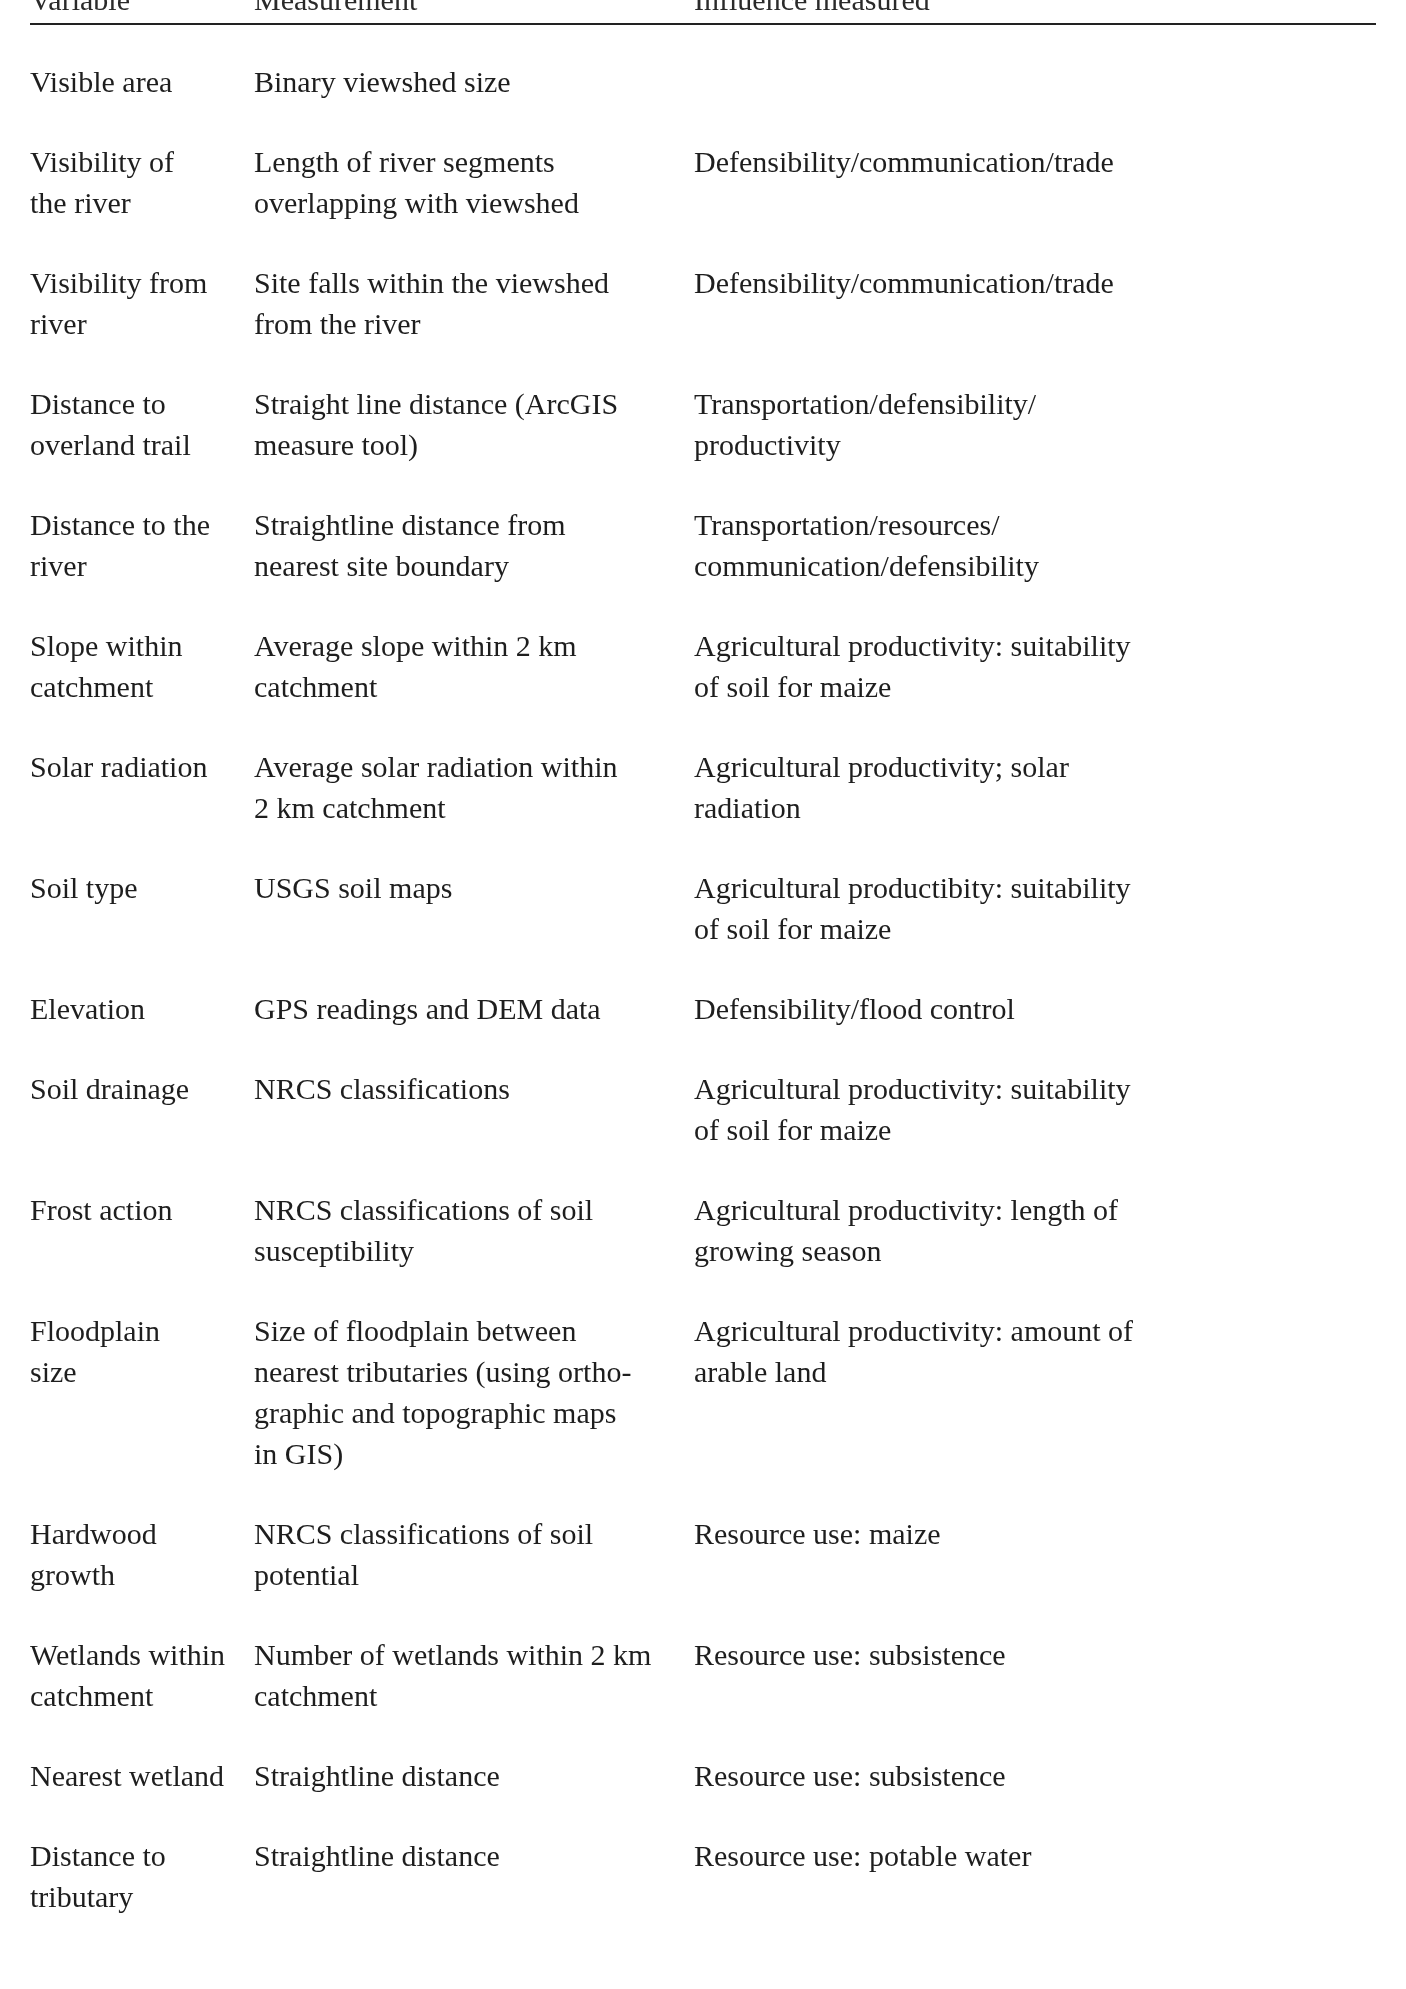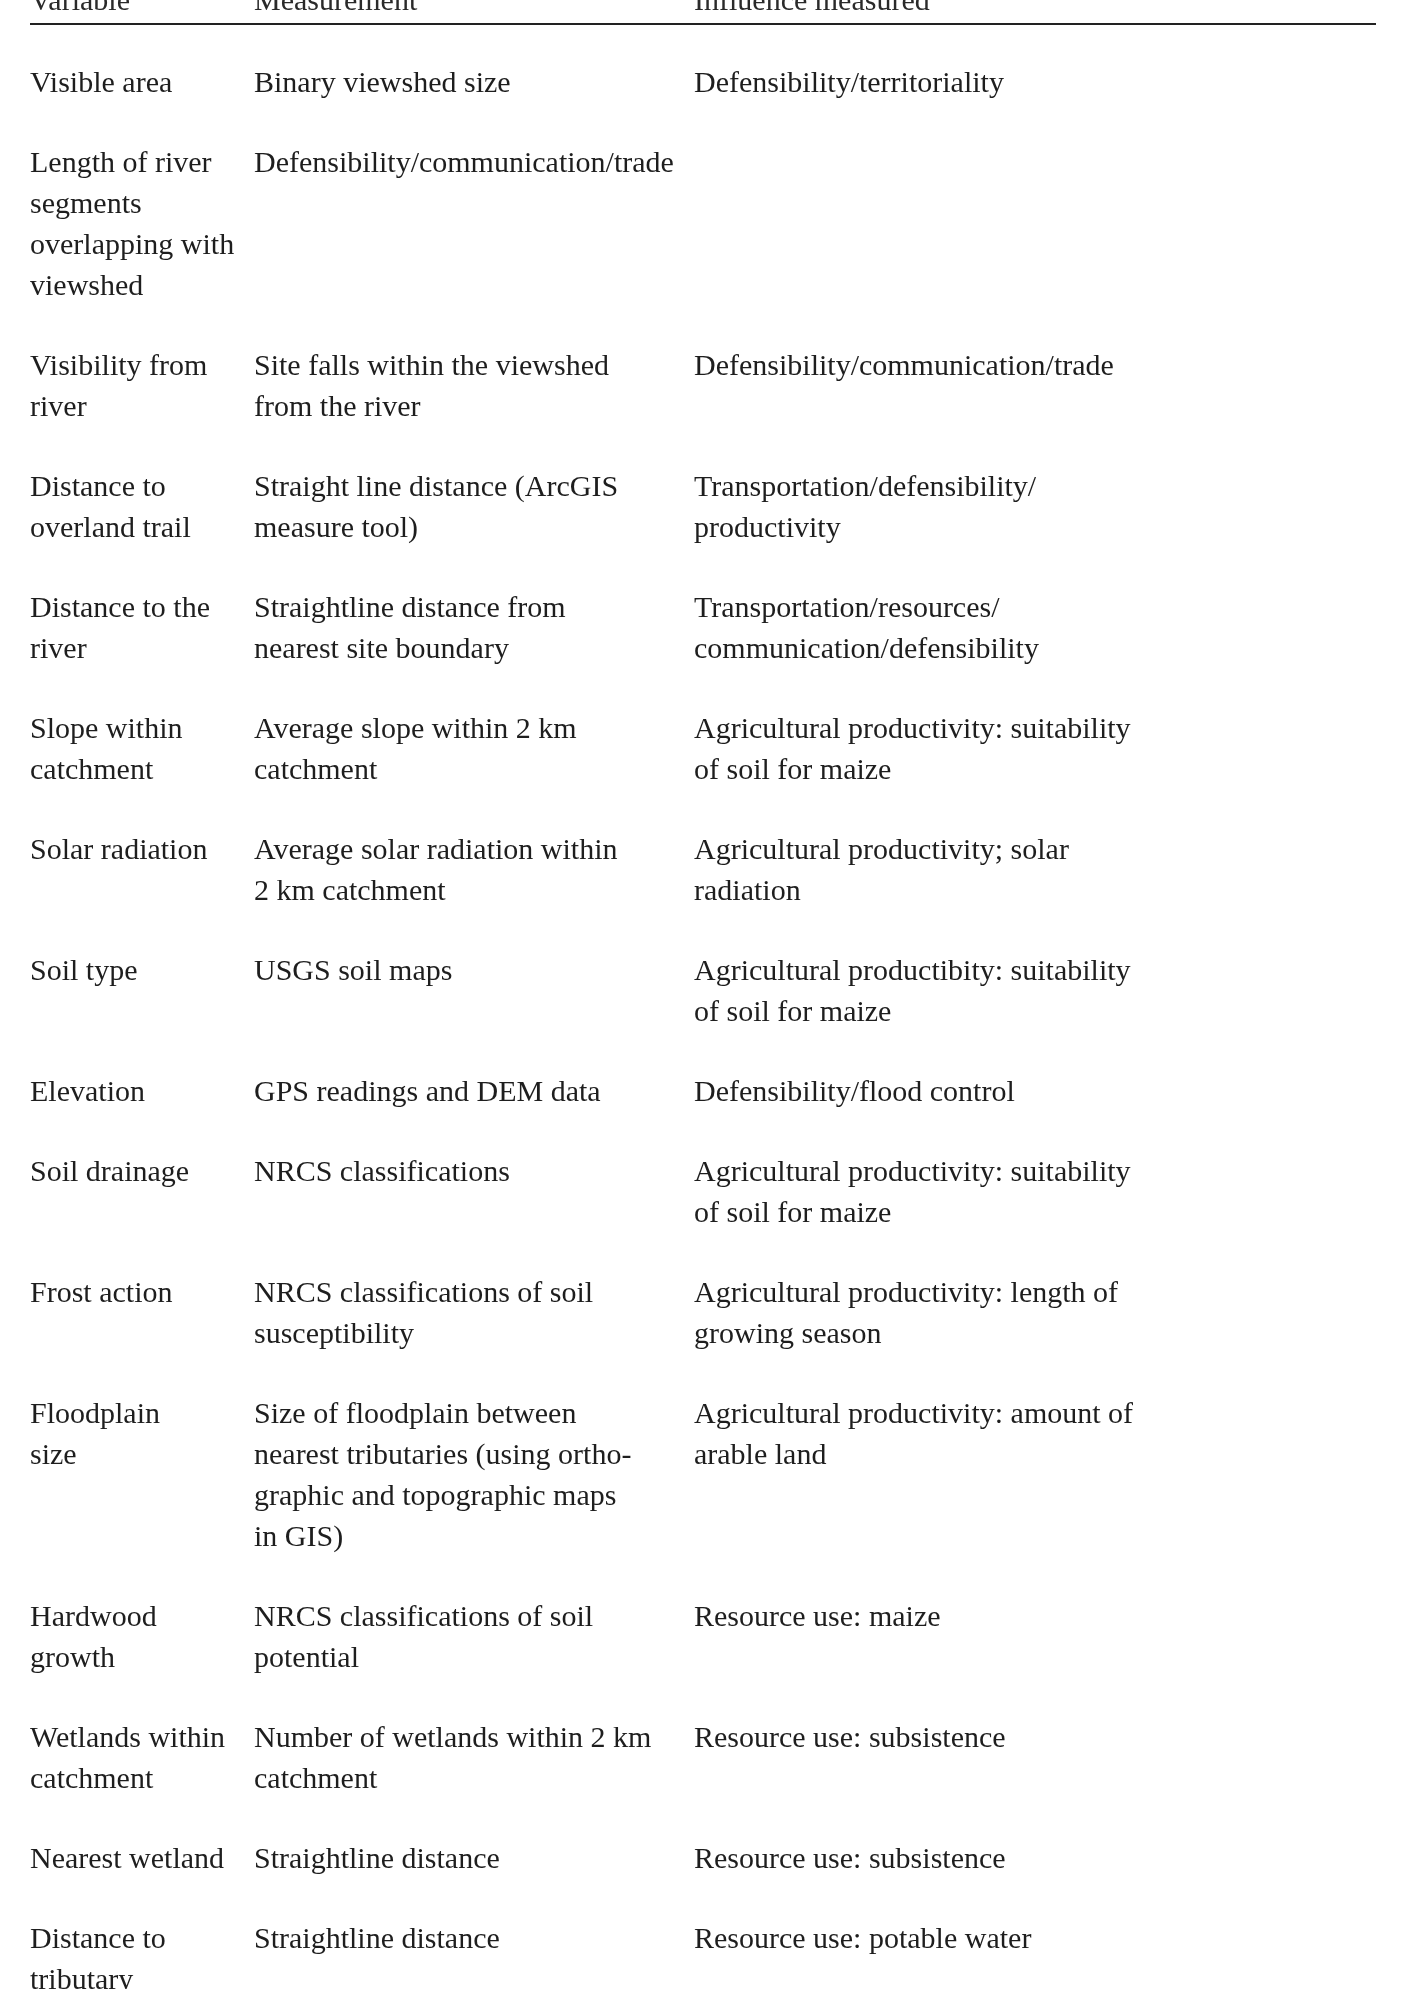--- a/index.html
+++ b/index.html
@@ -69,24 +69,25 @@
     </div>
   </div>
 
   <div class="rule"></div>
 
   <div class="rows">
 
     <div class="grid row">
       <div class="cell variable">Visible area</div>
       <div class="cell measurement">Binary viewshed size</div>
-      <div class="cell influence">Defensibility/territoriality</div>
-    </div>
-
-    <div class="grid row">
+    </div>
+
+    <div class="grid row">
+      <div class="cell variable">Visibility of
+the river</div>
       <div class="cell measurement">Length of river segments
 overlapping with viewshed</div>
       <div class="cell influence">Defensibility/communication/trade</div>
     </div>
 
     <div class="grid row">
       <div class="cell variable">Visibility from
 river</div>
       <div class="cell measurement">Site falls within the viewshed
 from the river</div>

